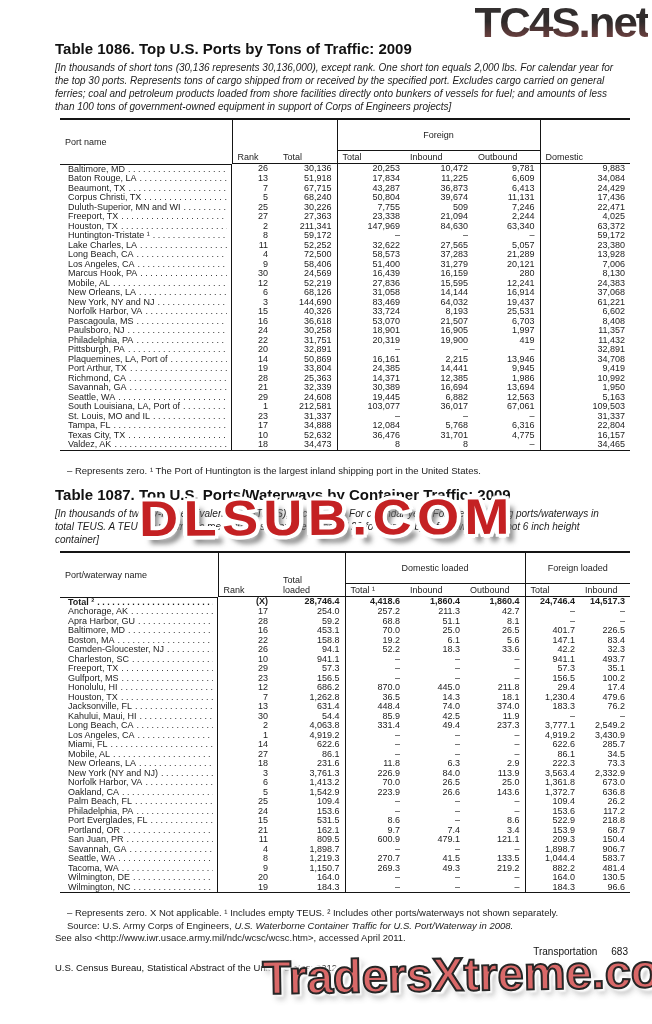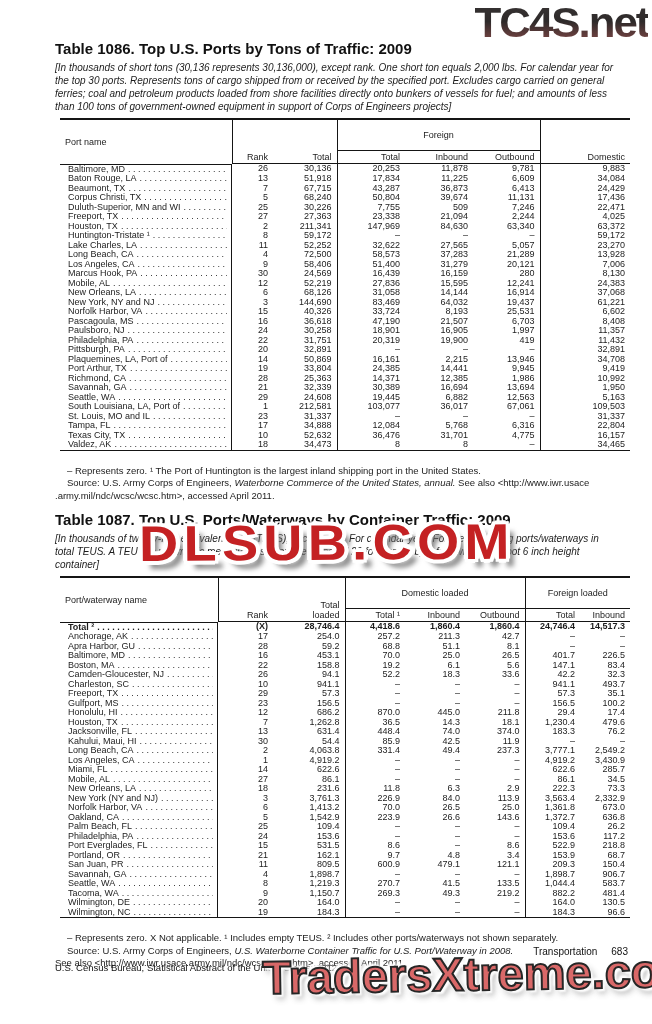--- a/index.html
+++ b/index.html
@@ -20,21 +20,21 @@
   .tblwrap{margin-left:5px;width:570px;}
   table{border-collapse:collapse;table-layout:fixed;width:570px;font-size:9px;}
   table{border-top:2px solid #151515;border-bottom:1.5px solid #151515;}
   th{font-weight:normal;font-size:9px;padding:1px 5px;}
   td{padding:0 5px;height:9.5px;line-height:9.5px;white-space:nowrap;overflow:hidden;}
   tbody tr:first-child td{border-top:1px solid #151515;}
   .br{border-right:1px solid #151515;}
   th.group{border-bottom:1px solid #151515;text-align:center;vertical-align:middle;padding:10px 0;}
   th.cmid{text-align:left;vertical-align:middle;}
   th.bot{vertical-align:bottom;}
-  th.rgt{text-align:right;}
+  th.rgt{text-align:left;}
   .num{text-align:right;}
   .c-rank{padding-right:10px;}
   .c-name{display:flex;align-items:baseline;padding-left:8px;padding-right:2px;}
   .nm{white-space:nowrap;}
   .dots{flex:1 1 auto;overflow:hidden;white-space:nowrap;margin:0 2px 0 3px;}
   .dots::after{content:" .  .  .  .  .  .  .  .  .  .  .  .  .  .  .  .  .  .  .  .  .  .  .  .  .  .  .  .  .  .  .  .  .  .  .  .  .  .";}
   .bold-row td{font-weight:bold;align-items:flex-end;}
   .two-line div{line-height:10px;}
 
   .fnblock{font-size:9.5px;line-height:12.5px;margin-top:14px;}
@@ -121,21 +121,21 @@
         </thead>
         <tbody>
             <tr>
               <td class="c-name br">
                 <span class="nm">Baltimore, MD</span>
                 <span class="dots"></span>
               </td>
               <td class="c-rank num">26</td>
               <td class="num br">30,136</td>
               <td class="num">20,253</td>
-              <td class="num">11,878</td>
+              <td class="num">10,472</td>
               <td class="num br">9,781</td>
               <td class="num">9,883</td>
             </tr>
             <tr>
               <td class="c-name br">
                 <span class="nm">Baton Rouge, LA</span>
                 <span class="dots"></span>
               </td>
               <td class="c-rank num">13</td>
               <td class="num br">51,918</td>
@@ -219,21 +219,21 @@
             <tr>
               <td class="c-name br">
                 <span class="nm">Lake Charles, LA</span>
                 <span class="dots"></span>
               </td>
               <td class="c-rank num">11</td>
               <td class="num br">52,252</td>
               <td class="num">32,622</td>
               <td class="num">27,565</td>
               <td class="num br">5,057</td>
-              <td class="num">23,270</td>
+              <td class="num">23,380</td>
             </tr>
             <tr>
               <td class="c-name br">
                 <span class="nm">Long Beach, CA</span>
                 <span class="dots"></span>
               </td>
               <td class="c-rank num">4</td>
               <td class="num br">72,500</td>
               <td class="num">58,573</td>
               <td class="num">37,283</td>
@@ -312,21 +312,21 @@
               <td class="num br">25,531</td>
               <td class="num">6,602</td>
             </tr>
             <tr>
               <td class="c-name br">
                 <span class="nm">Pascagoula, MS</span>
                 <span class="dots"></span>
               </td>
               <td class="c-rank num">16</td>
               <td class="num br">36,618</td>
-              <td class="num">47,190</td>
+              <td class="num">53,070</td>
               <td class="num">21,507</td>
               <td class="num br">6,703</td>
               <td class="num">8,408</td>
             </tr>
             <tr>
               <td class="c-name br">
                 <span class="nm">Paulsboro, NJ</span>
                 <span class="dots"></span>
               </td>
               <td class="c-rank num">24</td>
@@ -479,21 +479,20 @@
               <td class="num">8</td>
               <td class="num br">–</td>
               <td class="num">34,465</td>
             </tr>
           </tbody>
       </table>
     </div>
 
     <div class="fnblock">
       <p class="ind">– Represents zero. ¹ The Port of Huntington is the largest inland shipping port in the United States.</p>
-      <p class="ind"><span>Source: U.S. Army Corps of Engineers, </span><span class="it">Waterborne Commerce of the United States, annual.</span><span> See also &lt;http://www.iwr.usace .army.mil/ndc/wcsc/wcsc.htm&gt;, accessed April 2011.</span></p>
     </div>
   </div>
 
   <div class="sec87">
     <div class="wm-dlsub">DLSUB.COM</div>
 
     <h1 class="tbl-title">Table 1087. Top U.S. Ports/Waterways by Container Traffic: 2009</h1>
     <p class="headnote">[In thousands of twenty-foot equivalent units (TEUS), except rank. For calendar year. For the 30 leading ports/waterways in total TEUS. A TEU is a volumetric measure based on the standard 20 foot length by 8 foot width by 8 foot 6 inch height container]</p>
 
     <div class="tblwrap">
@@ -841,21 +840,21 @@
               <td class="num">218.8</td>
             </tr>
             <tr>
               <td class="c-name br">
                 <span class="nm">Portland, OR</span>
                 <span class="dots"></span>
               </td>
               <td class="c-rank num">21</td>
               <td class="num br">162.1</td>
               <td class="num">9.7</td>
-              <td class="num">4.8</td>
+              <td class="num">7.4</td>
               <td class="num br">3.4</td>
               <td class="num">153.9</td>
               <td class="num">68.7</td>
             </tr>
             <tr>
               <td class="c-name br">
                 <span class="nm">San Juan, PR</span>
                 <span class="dots"></span>
               </td>
               <td class="c-rank num">11</td>

